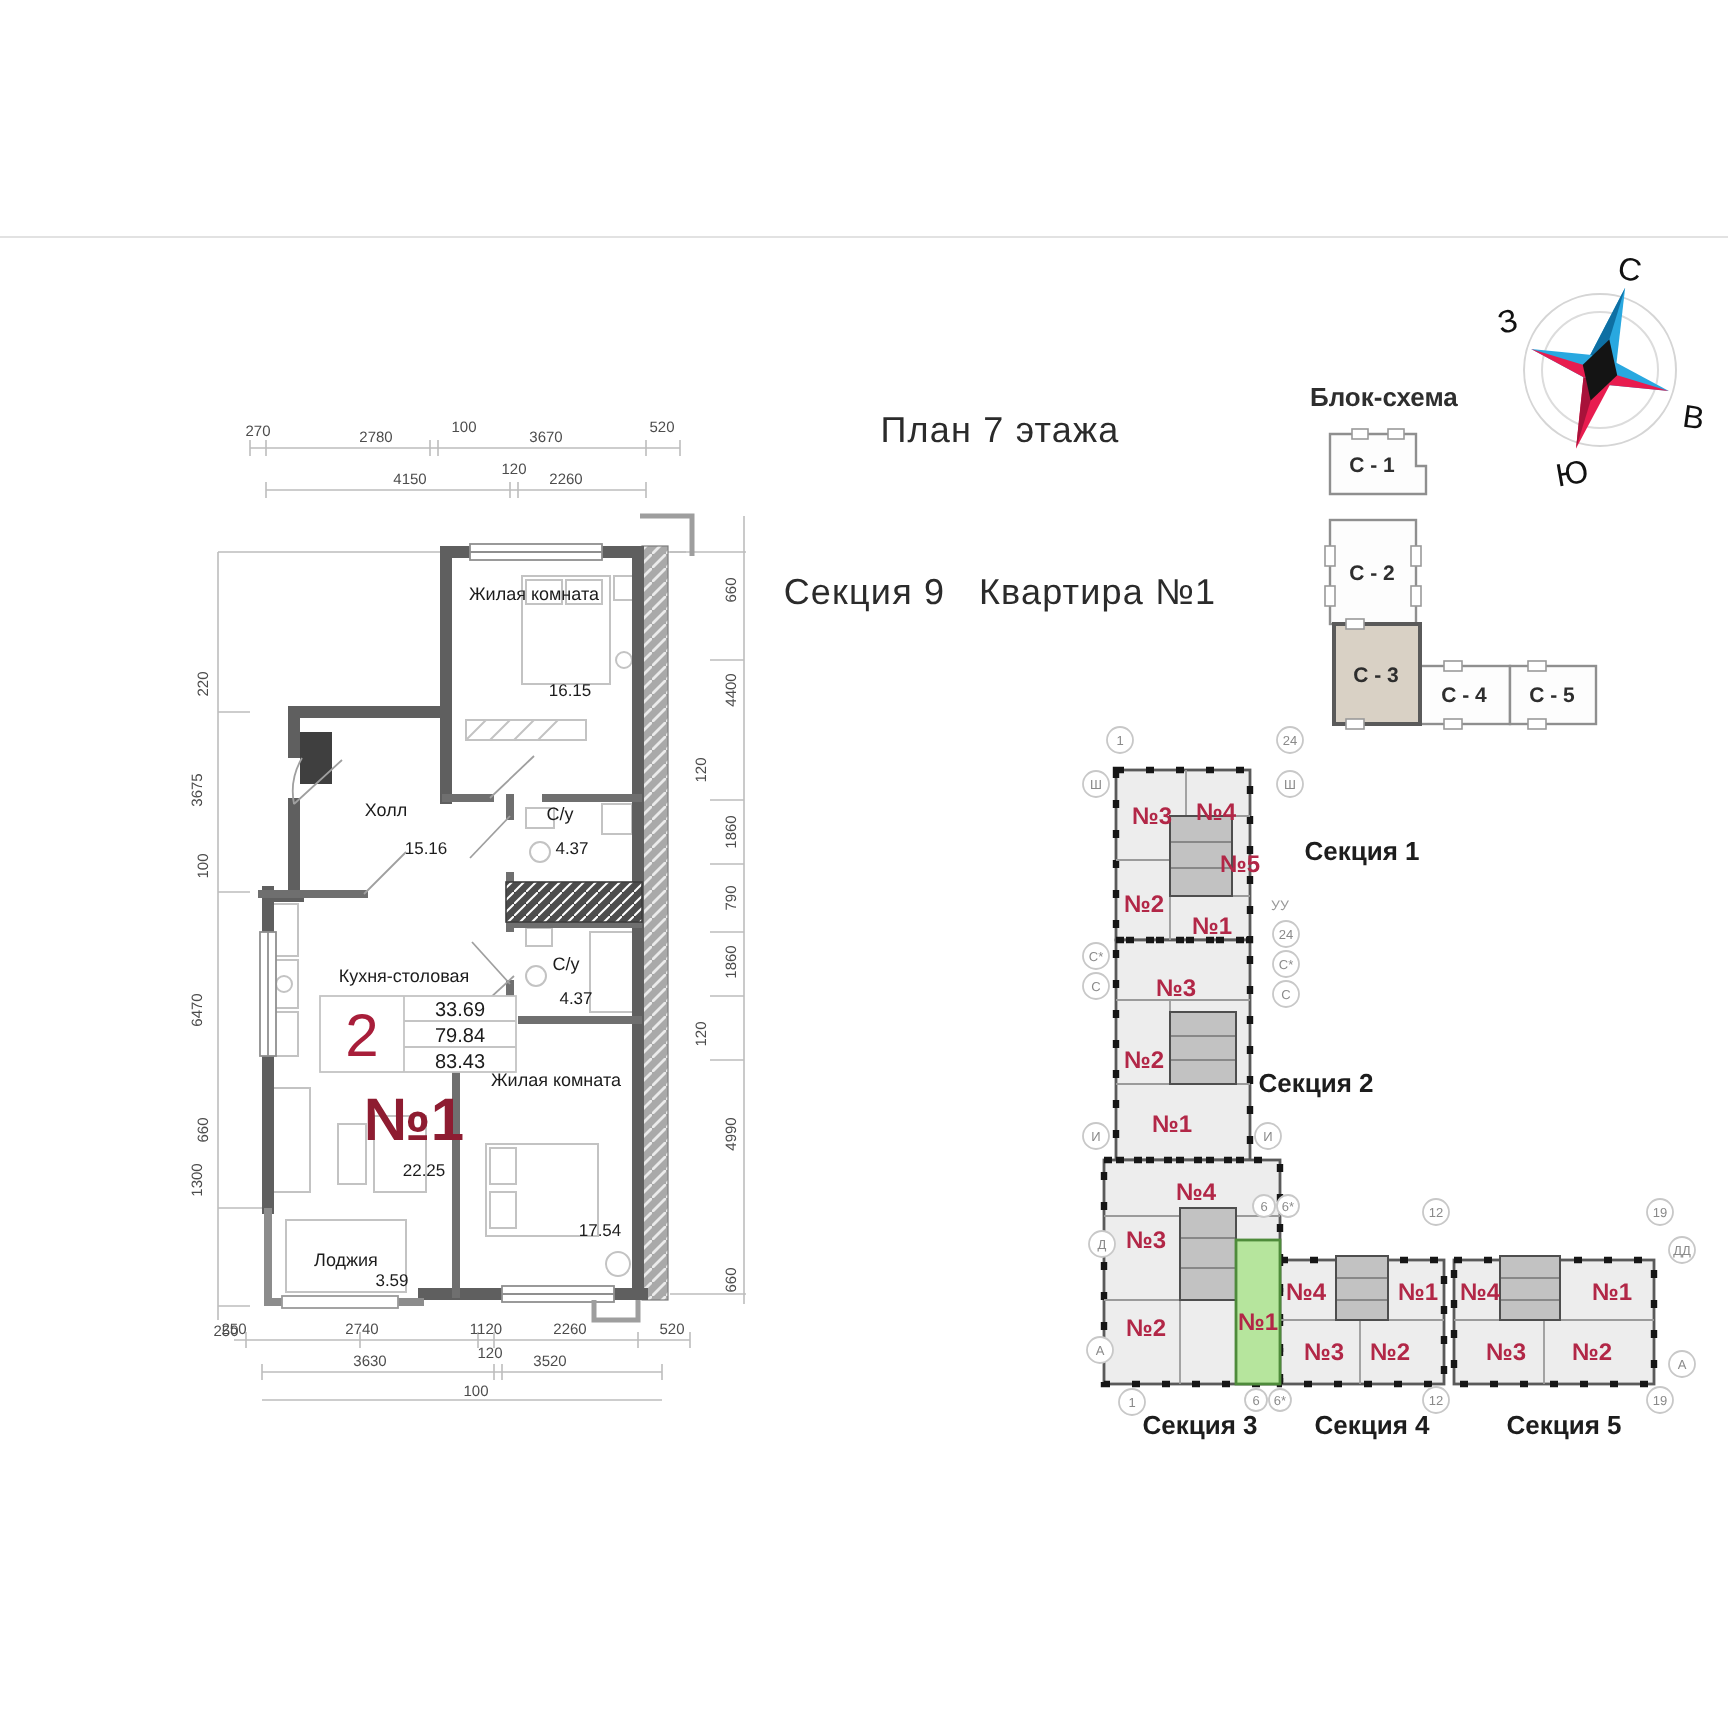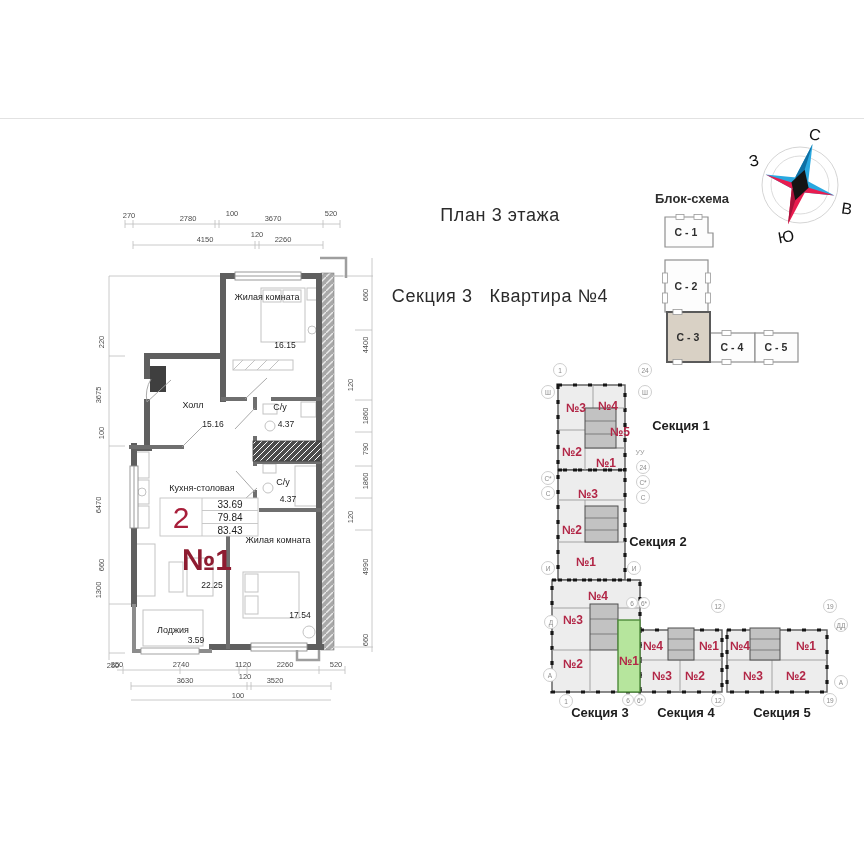--- a/index.html
+++ b/index.html
@@ -20,22 +20,22 @@
   .blocklabel { font-size:10.5px; font-weight:bold; fill:#2e2e2e; }
   .compassletter { font-size:16px; fill:#111; }
 </style>
 </head>
 <body>
 
 <div id="canvas">
   <div class="topline"></div>
 
   <div class="title-block">
-    <div>План 3 этажа</div>
-    <div>Секция 3   Квартира №4</div>
+    <div>План 7 этажа</div>
+    <div>Секция 9   Квартира №1</div>
   </div>
 
   <svg style="position:absolute;left:742px;top:122px" width="120" height="125" viewBox="0 0 120 125">
     <circle cx="58" cy="63" r="38" fill="none" stroke="#d5d5d5" stroke-width="1"></circle>
     <circle cx="58" cy="63" r="29" fill="none" stroke="#dcdcdc" stroke-width="1"></circle>
     <g transform="rotate(17 58 63)">
       <polygon points="58,20 51,58 58,63 65,58" fill="#29a8e0"></polygon>
       <polygon points="58,20 58,63 51,58" fill="#0e6fa3"></polygon>
       <polygon points="58,104 51,68 58,63 65,68" fill="#e81c4f"></polygon>
       <polygon points="58,104 58,63 51,68" fill="#a8123a"></polygon>

